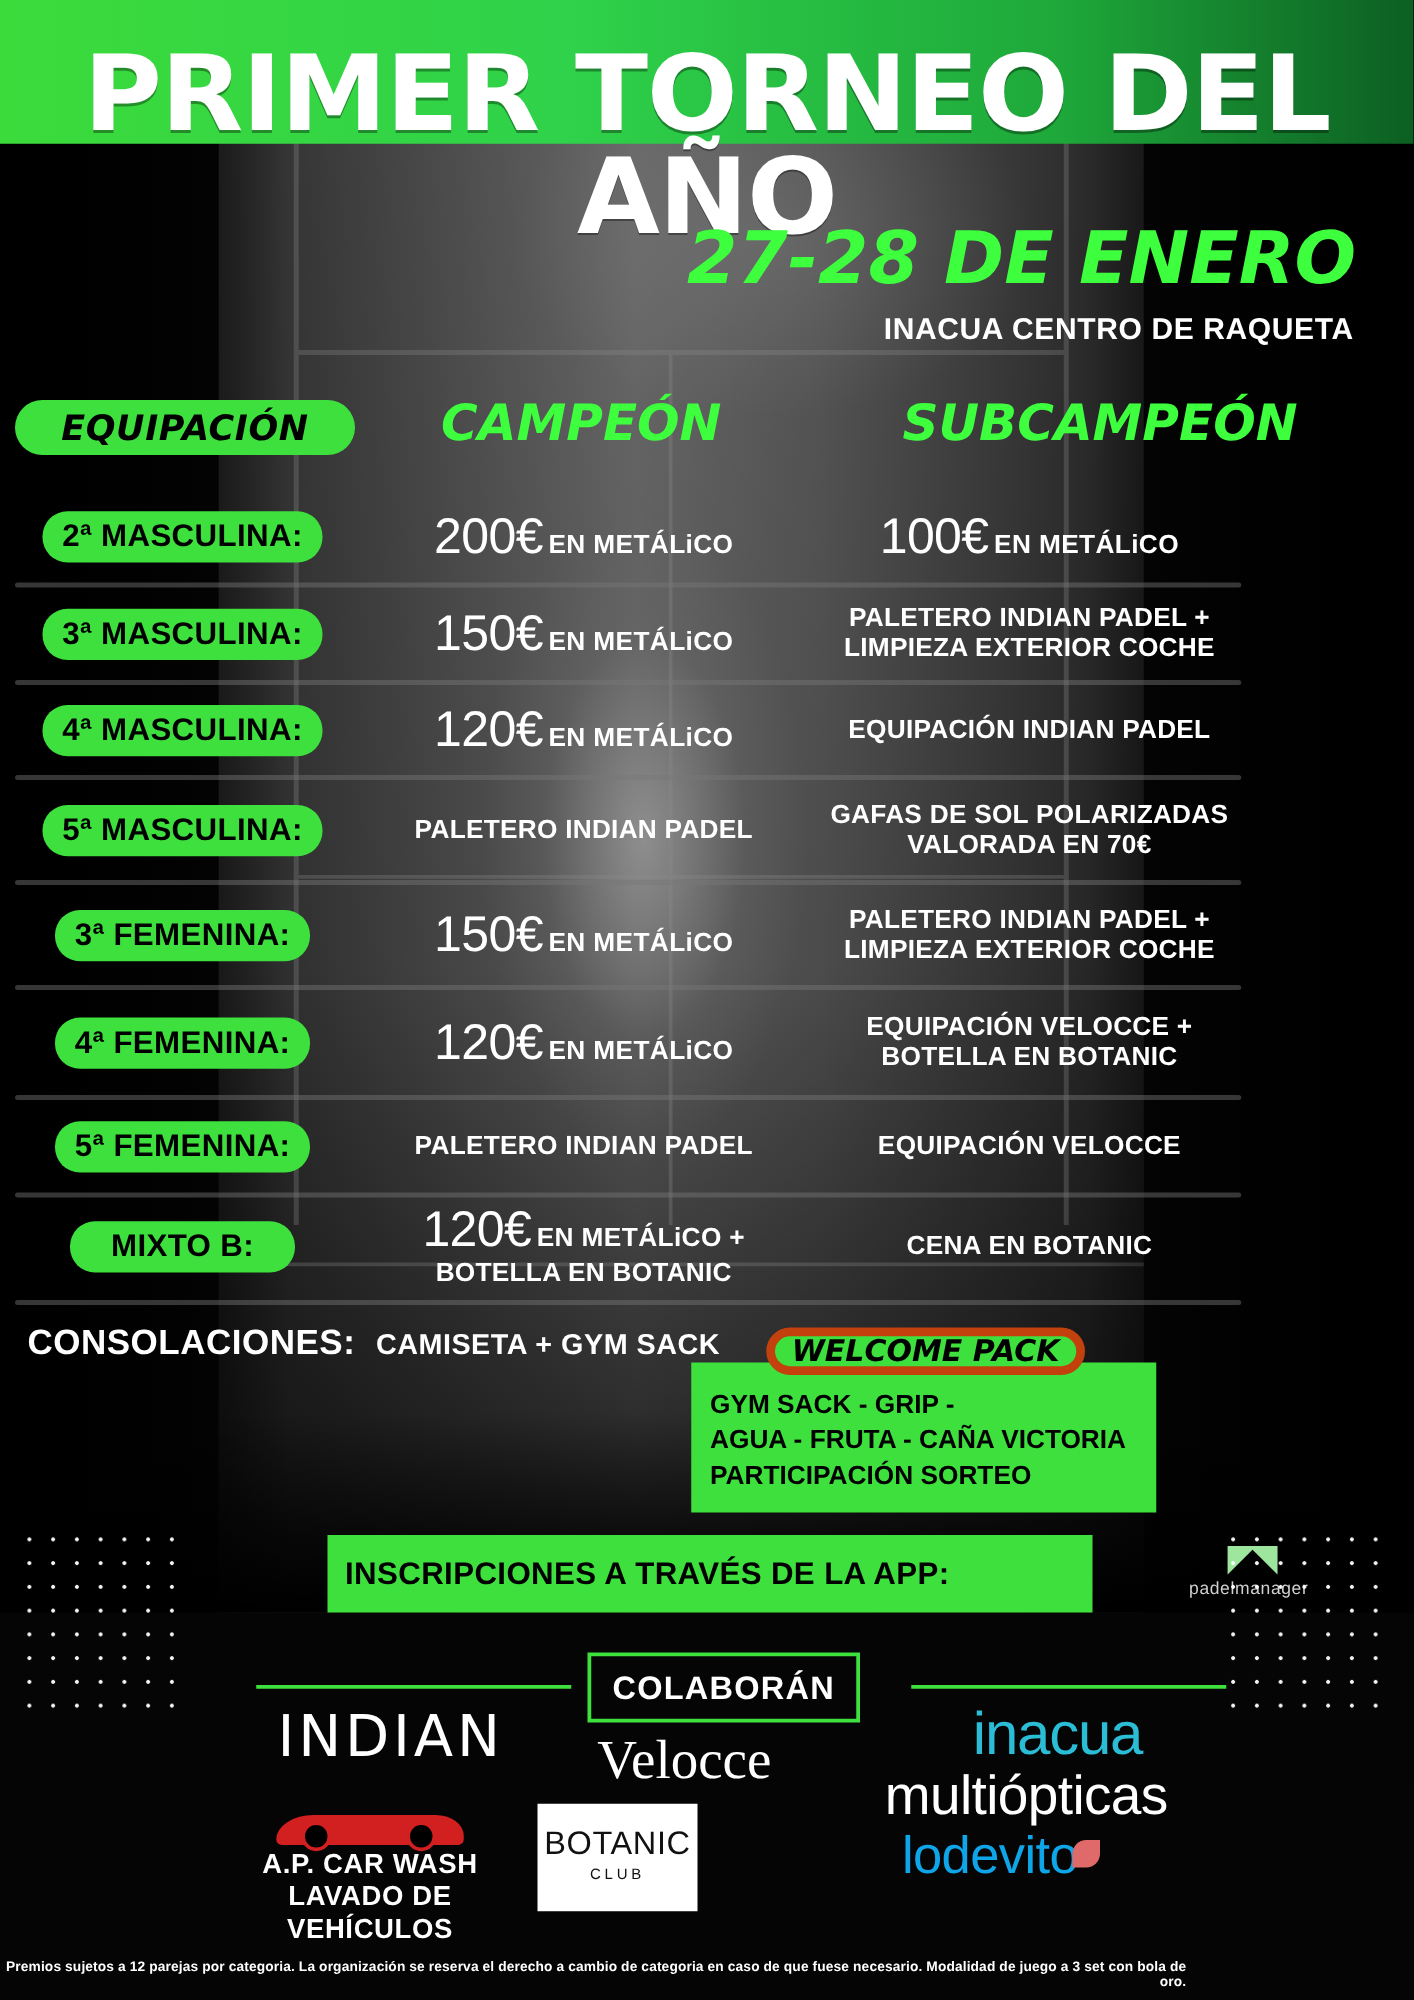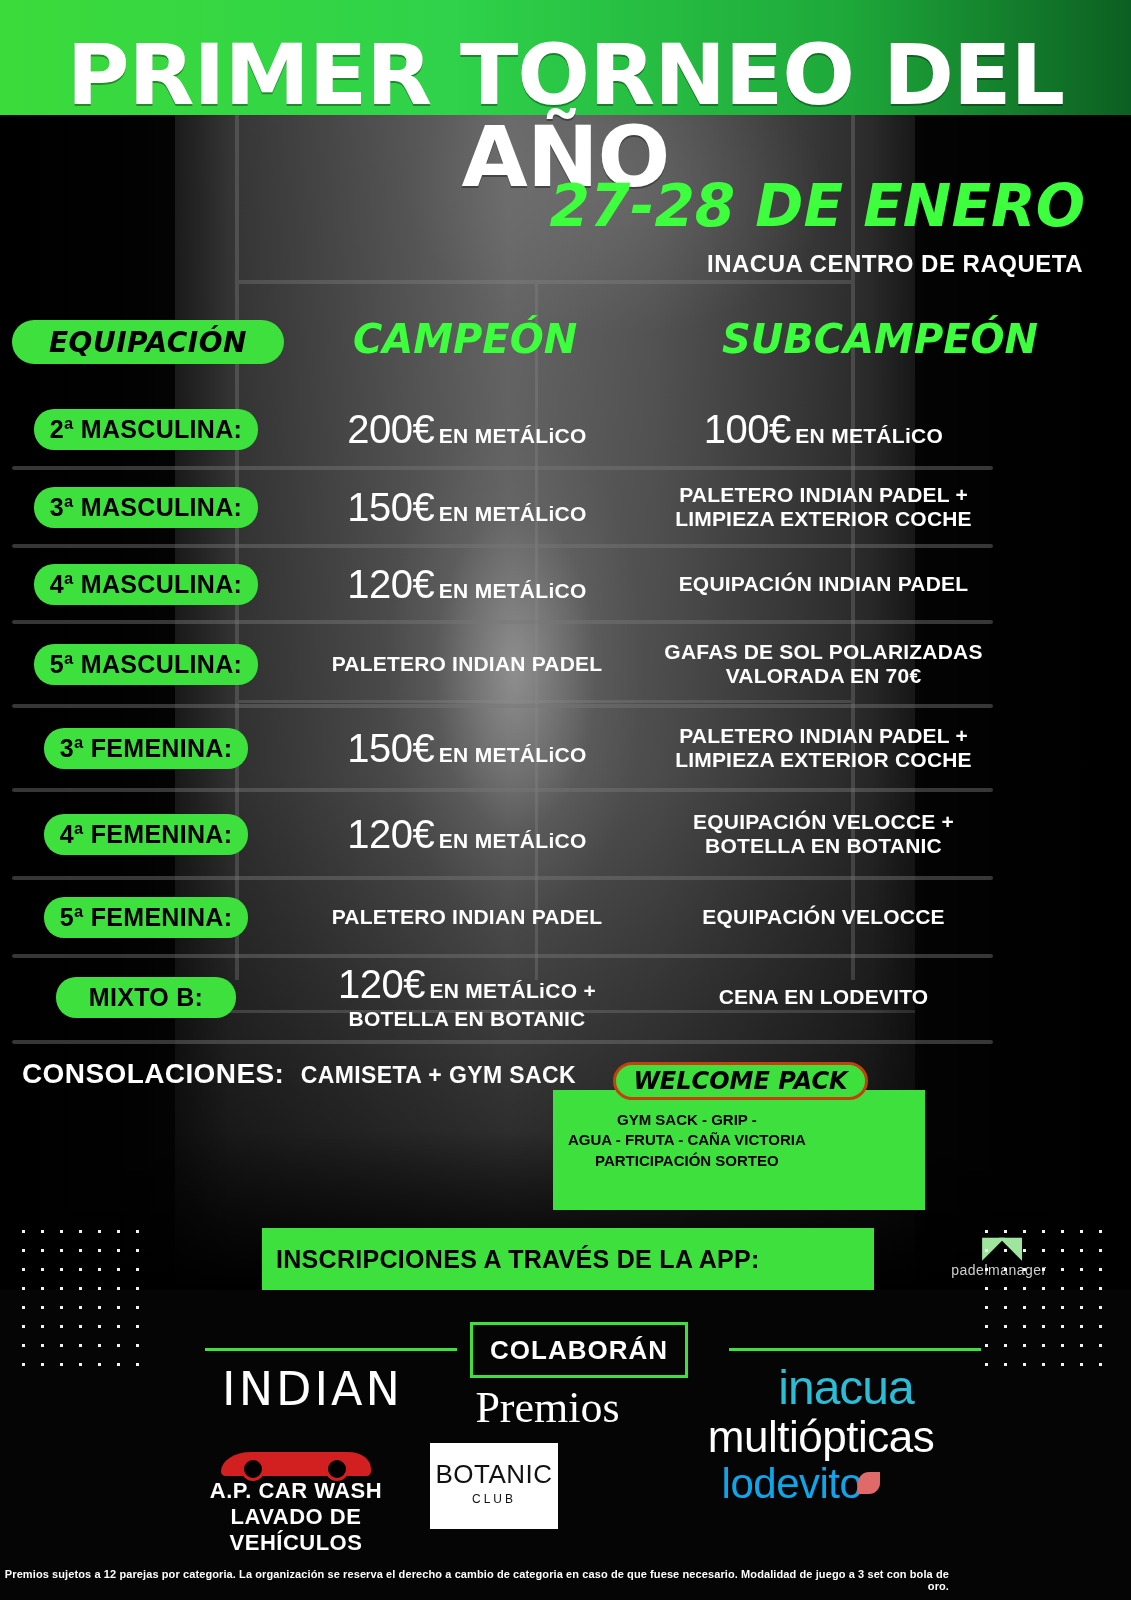--- a/index.html
+++ b/index.html
@@ -184,30 +184,30 @@
     position: absolute; left: 553px; top: 1090px;
     width: 372px; height: 120px;
     background: #3ee03e;
   }
   .welcome-title {
     position: absolute; left: 613px; top: 1062px;
     width: 255px; height: 38px;
     background: #3ee03e;
     border-radius: 19px;
     display: flex; align-items: center; justify-content: center;
-    border: 3px solid #c2410c;
+    border: 7px solid #c2410c;
   }
   .welcome-title span {
     font-family: "DejaVu Sans", sans-serif;
     font-weight: 900; font-style: italic;
     font-size: 24px; color: #000;
   }
   .welcome-lines {
     position: absolute; left: 568px; top: 1110px;
-    color: #000; font-weight: bold; font-size: 15px; line-height: 1.35; text-align: center;
+    color: #000; font-weight: bold; font-size: 21px; line-height: 1.35;
   }
 
   
   .inscr-band {
     position: absolute; left: 262px; top: 1228px;
     width: 612px; height: 62px;
     background: #3ee03e;
     display: flex; align-items: center;
   }
   .inscr-band .txt2 {
@@ -455,21 +455,21 @@
         </div>
       </div>
       <div class="camp">
         <div>
           <span class="amount">120€</span>
           <span class="small-caps">EN METÁLiCO +</span>
         </div>
         <div class="txt">BOTELLA EN BOTANIC</div>
       </div>
       <div class="sub">
-        <div class="txt">CENA EN LODEVITO</div>
+        <div class="txt">CENA EN BOTANIC</div>
       </div>
       <div class="divider" style="bottom:-6px;"></div>
     </div>
 
   </div>
 
   <div class="consol">
     <span class="lbl">CONSOLACIONES:</span>
     <span class="val">CAMISETA + GYM SACK</span>
   </div>
@@ -495,21 +495,21 @@
   <div class="dots left"></div>
   <div class="dots right"></div>
 
   <div class="colab-rule l"></div>
   <div class="colab-rule r"></div>
   <div class="colab-box">
     <span>COLABORÁN</span>
   </div>
 
   <div class="logo logo-indian">INDIAN</div>
-  <div class="logo logo-velocce">Premios</div>
+  <div class="logo logo-velocce">Velocce</div>
   <div class="logo logo-inacua">inacua</div>
   <div class="logo logo-multiopticas">multiópticas</div>
 
   <div class="logo logo-carwash">
     <div class="carwash-car"></div>
     <div class="carwash-t1">A.P. CAR WASH</div>
     <div class="carwash-t2">LAVADO DE VEHÍCULOS</div>
   </div>
 
   <div class="logo logo-botanic">

